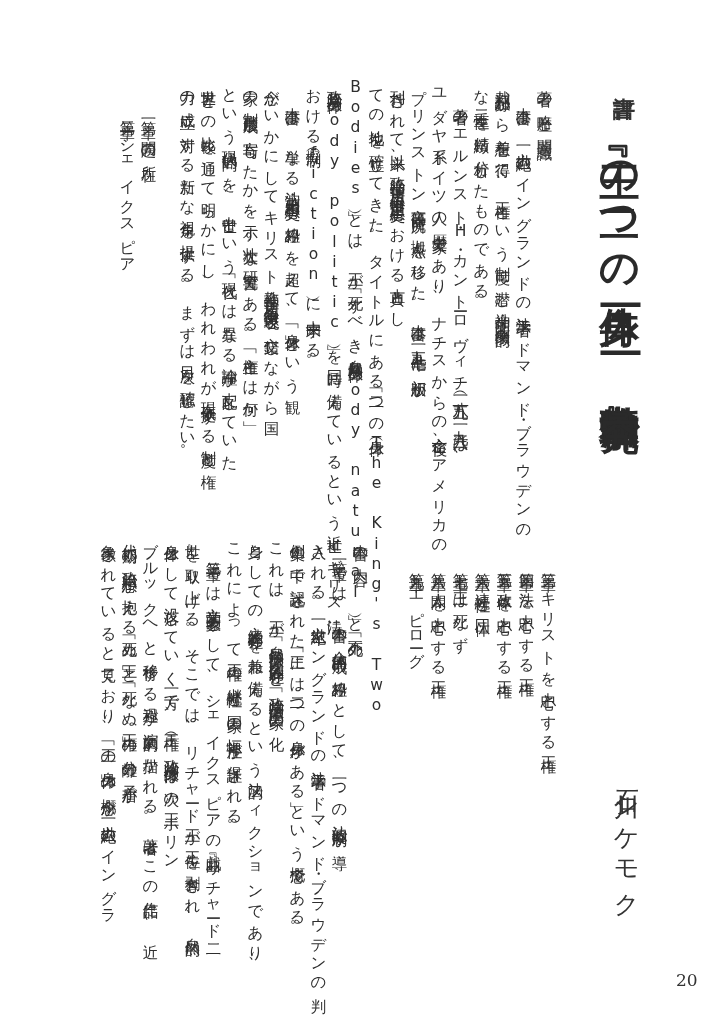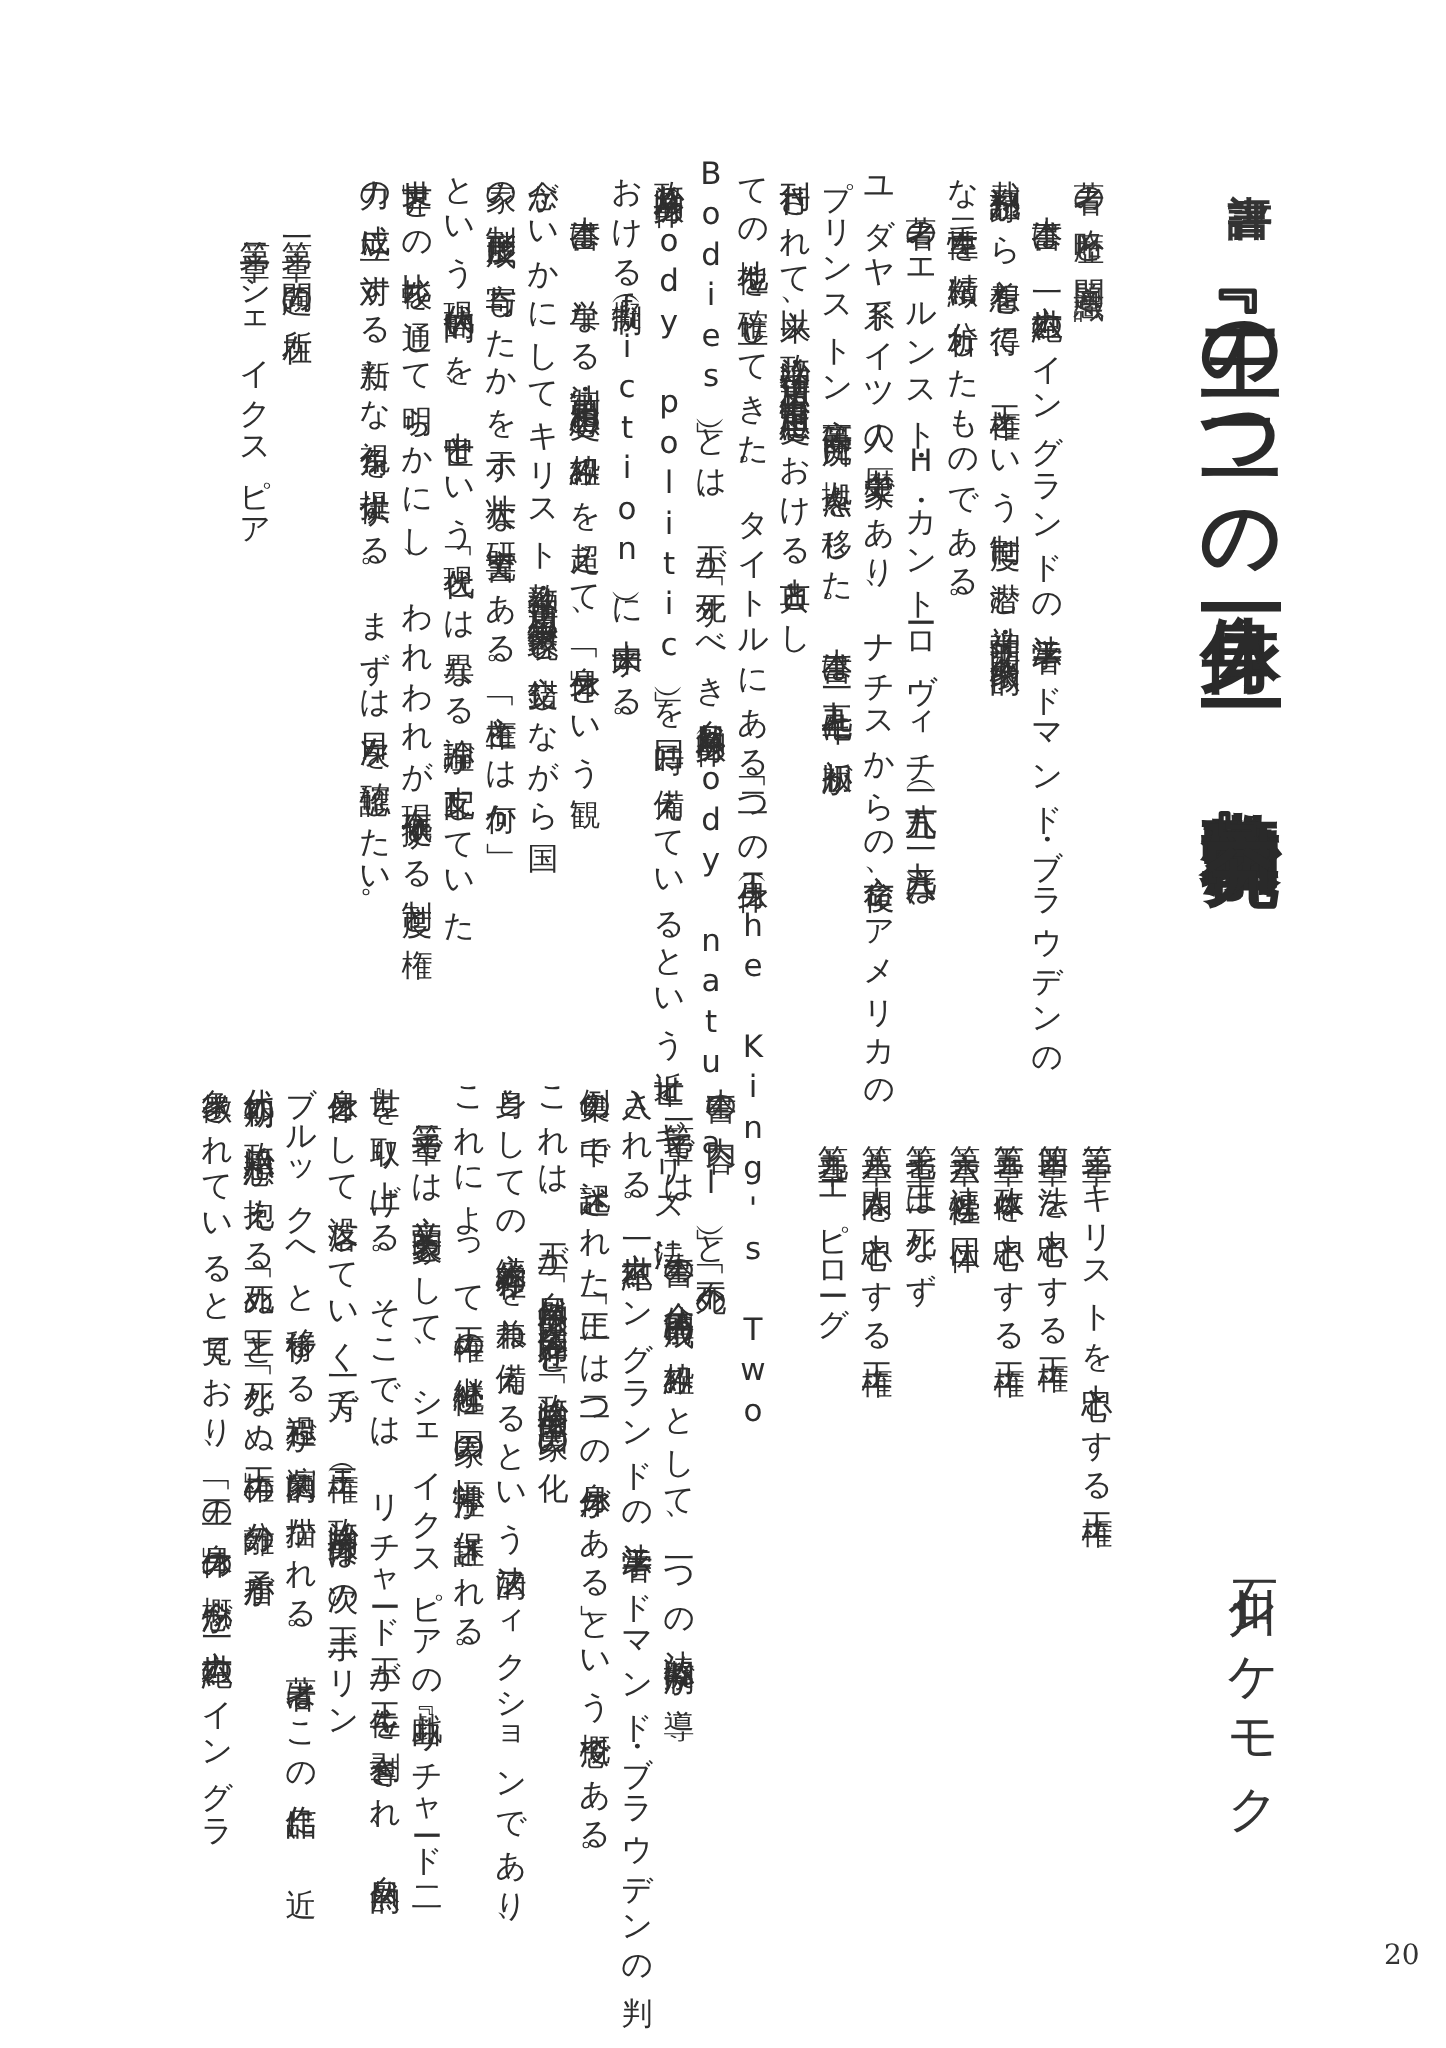--- a/index.html
+++ b/index.html
@@ -30,22 +30,22 @@
     writing-mode: vertical-rl; text-orientation: upright;
     font-family: "DejaVu Serif", serif; font-weight: bold;
     font-size: 40px; line-height: 1; letter-spacing: 1px; color: #2a2a2a;
   }
   .author {
     position: absolute; left: 610px; top: 770px;
     writing-mode: vertical-rl; text-orientation: upright;
     font-family: "DejaVu Sans", sans-serif; font-size: 25px; letter-spacing: 4px; color: #333;
   }
   .page-number {
-    position: absolute; left: 692px; top: 970px;
-    font-family: "DejaVu Serif", serif; font-size: 14px; color: #333; text-align: center;
+    position: absolute; left: 676px; top: 970px;
+    font-family: "DejaVu Serif", serif; font-size: 17px; color: #333; text-align: center;
   }
   .toc-row { position: absolute; writing-mode: vertical-rl; text-orientation: upright; font-size: 15.5px; line-height: 1; letter-spacing: 2.2px; color: #2e2e2e; white-space: nowrap; }
   .toc-row .ch { display: inline-block; margin-bottom: 14px; }
 </style>
 </head>
 <body>
 
 <div class="review-label">書評</div>
 <div class="title">『王の二つの身体――中世政治神学研究』</div>
 <div class="author">石川シケモク</div>

